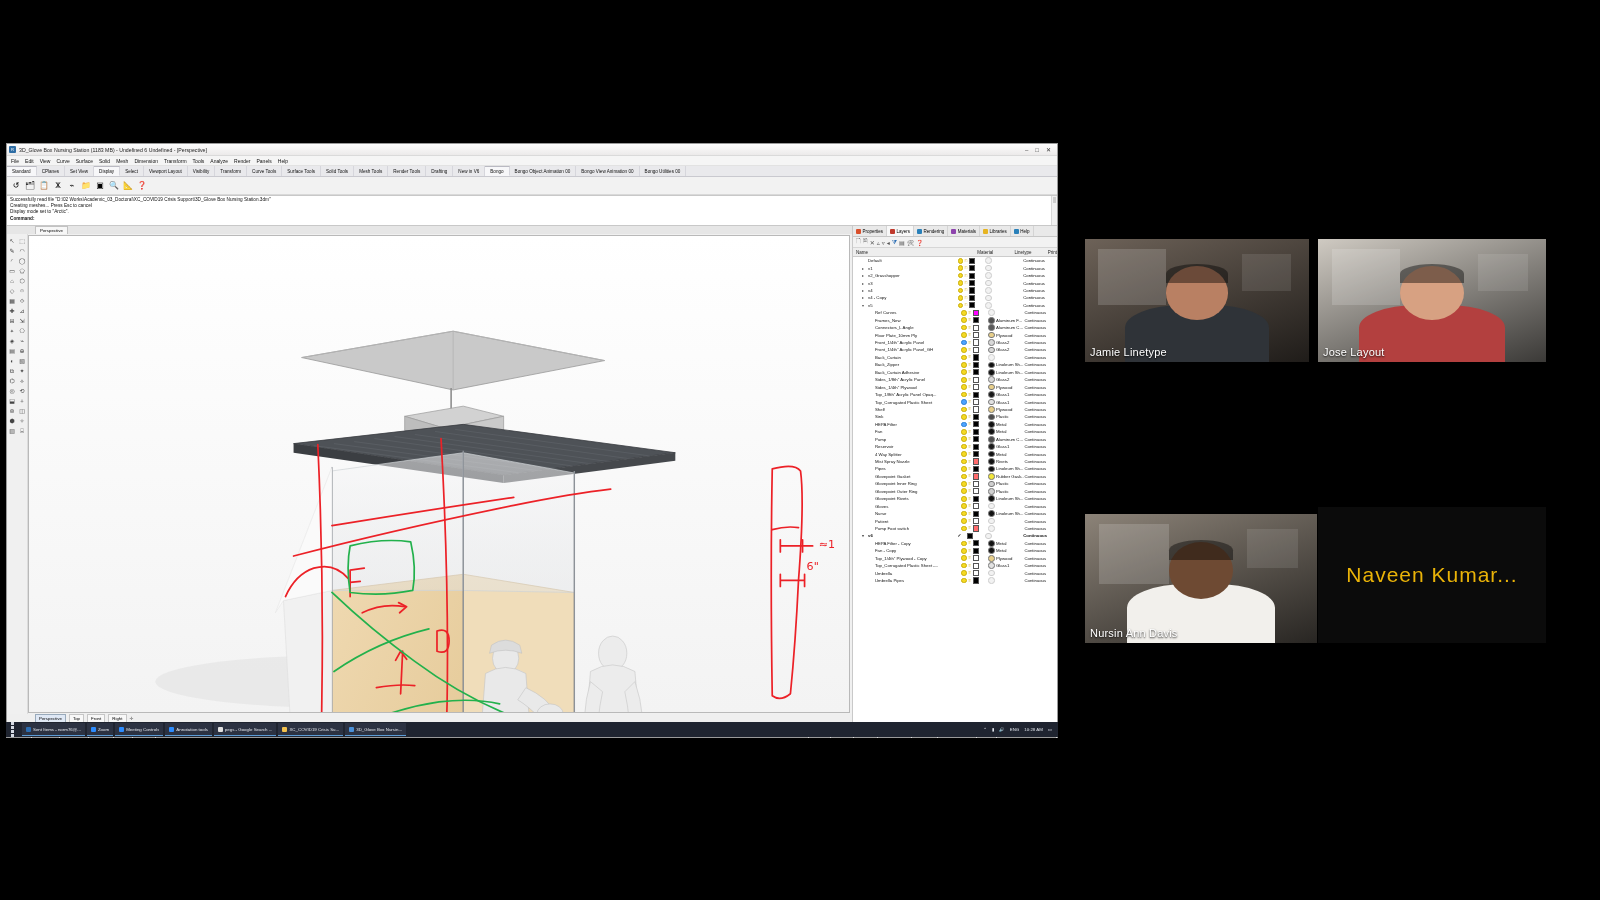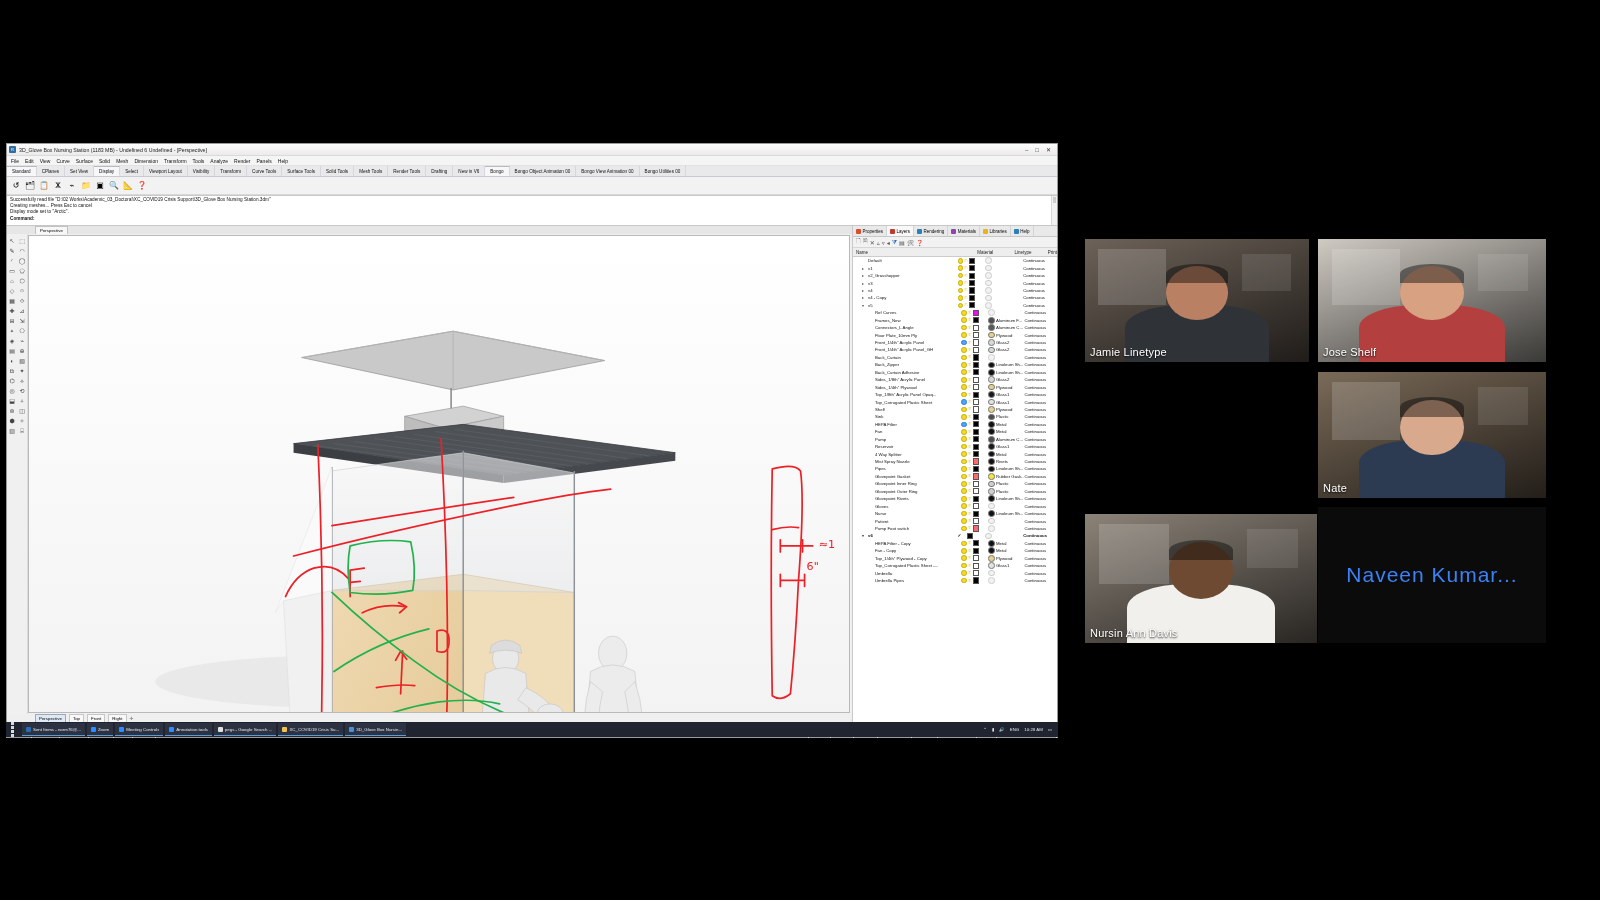--- a/index.html
+++ b/index.html
@@ -108,21 +108,21 @@
   .tb-item span{overflow:hidden;text-overflow:ellipsis;white-space:nowrap;}
   .tb-right{margin-left:auto;display:flex;align-items:center;gap:5px;padding-right:4px;font-size:4.4px;color:#dfe3ea;}
 
   
   #vgrid{position:absolute;left:1085px;top:239px;width:450px;height:404px;}
   .vt-cell{position:absolute;background:#111;overflow:hidden;}
   .vt-name{position:absolute;left:5px;bottom:4px;font-size:11px;color:#fff;
            text-shadow:0 1px 2px rgba(0,0,0,.9);letter-spacing:.2px;}
   .vt-cell.speaking{outline:2.5px solid #d8e843;outline-offset:-2.5px;}
   .vt-bigname{position:absolute;left:0;right:0;top:50%;transform:translateY(-50%);text-align:center;
-              font-size:21px;color:#3b82f6;letter-spacing:1px;}
+              font-size:21px;color:#eab308;letter-spacing:1px;}
 
   
   .room{position:absolute;inset:0;}
   .head{position:absolute;border-radius:50%;}
   .torso{position:absolute;border-radius:40% 40% 0 0;}
 
   
   svg.scene{position:absolute;inset:0;width:100%;height:100%;}
 </style>
 </head>
@@ -1335,32 +1335,21 @@
       </div>
       <div class="vt-cell" style="left: 233px; top: 0px; width: 228px; height: 123px; background: rgb(207, 202, 194);">
         <div class="room">
           <div style="position:absolute;inset:0;background:linear-gradient(160deg,#cfcac2 0%,#000 140%)"></div>
           <div style="position:absolute;left:6%;top:8%;width:30%;height:46%;background:rgba(255,255,255,.16)"></div>
           <div style="position:absolute;right:8%;top:12%;width:22%;height:30%;background:rgba(255,255,255,.10)"></div>
           <div class="torso" style="left:18%;bottom:0;width:64%;height:46%;background:#b3403f"></div>
           <div class="head" style="left:36%;top:22%;width:28%;height:44%;background:#d7a182"></div>
           <div style="position:absolute;left:36%;top:20%;width:28%;height:16%;background:rgba(0,0,0,.42);border-radius:50% 50% 0 0"></div>
         </div>
-        <div class="vt-name">Jose Shelf</div>
-      </div>
-      <div class="vt-cell" style="left: 233px; top: 133px; width: 228px; height: 126px; background: rgb(122, 106, 88);">
-        <div class="room">
-          <div style="position:absolute;inset:0;background:linear-gradient(160deg,#7a6a58 0%,#000 140%)"></div>
-          <div style="position:absolute;left:6%;top:8%;width:30%;height:46%;background:rgba(255,255,255,.16)"></div>
-          <div style="position:absolute;right:8%;top:12%;width:22%;height:30%;background:rgba(255,255,255,.10)"></div>
-          <div class="torso" style="left:18%;bottom:0;width:64%;height:46%;background:#2c3b52"></div>
-          <div class="head" style="left:36%;top:22%;width:28%;height:44%;background:#d8a98c"></div>
-          <div style="position:absolute;left:36%;top:20%;width:28%;height:16%;background:rgba(0,0,0,.42);border-radius:50% 50% 0 0"></div>
-        </div>
-        <div class="vt-name">Nate</div>
+        <div class="vt-name">Jose Layout</div>
       </div>
       <div class="vt-cell" style="left: 0px; top: 275px; width: 232px; height: 129px; background: rgb(140, 131, 120);">
         <div class="room">
           <div style="position:absolute;inset:0;background:linear-gradient(160deg,#8c8378 0%,#000 140%)"></div>
           <div style="position:absolute;left:6%;top:8%;width:30%;height:46%;background:rgba(255,255,255,.16)"></div>
           <div style="position:absolute;right:8%;top:12%;width:22%;height:30%;background:rgba(255,255,255,.10)"></div>
           <div class="torso" style="left:18%;bottom:0;width:64%;height:46%;background:#f2f0ec"></div>
           <div class="head" style="left:36%;top:22%;width:28%;height:44%;background:#6e4a33"></div>
           <div style="position:absolute;left:36%;top:20%;width:28%;height:16%;background:rgba(0,0,0,.42);border-radius:50% 50% 0 0"></div>
         </div>

